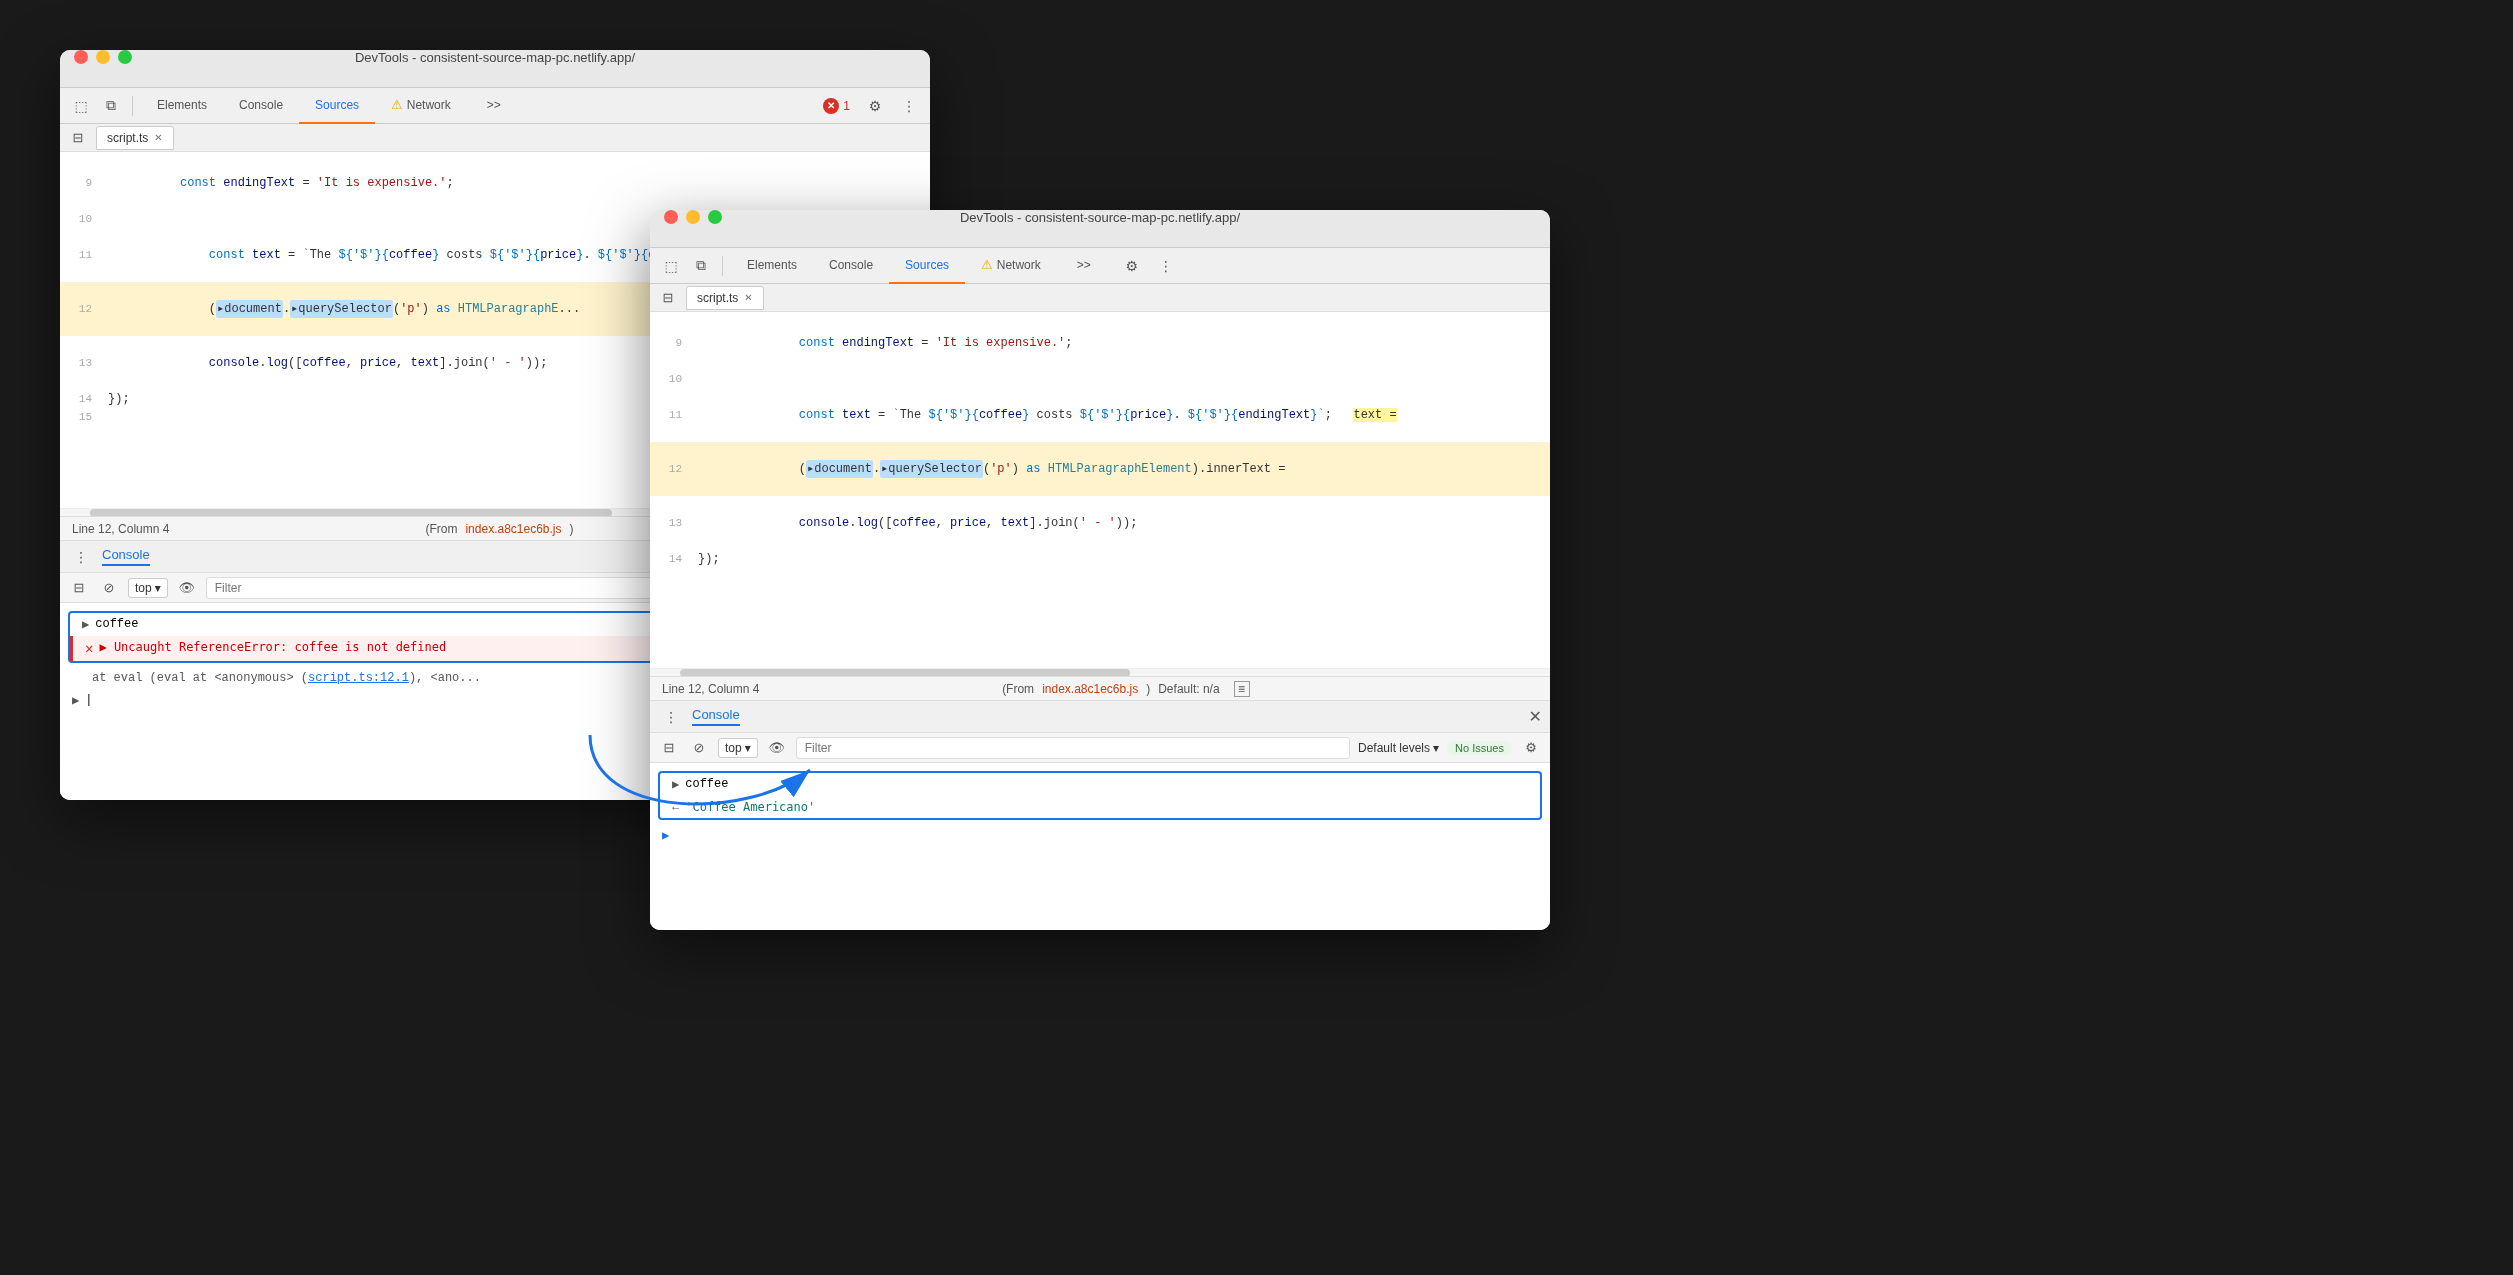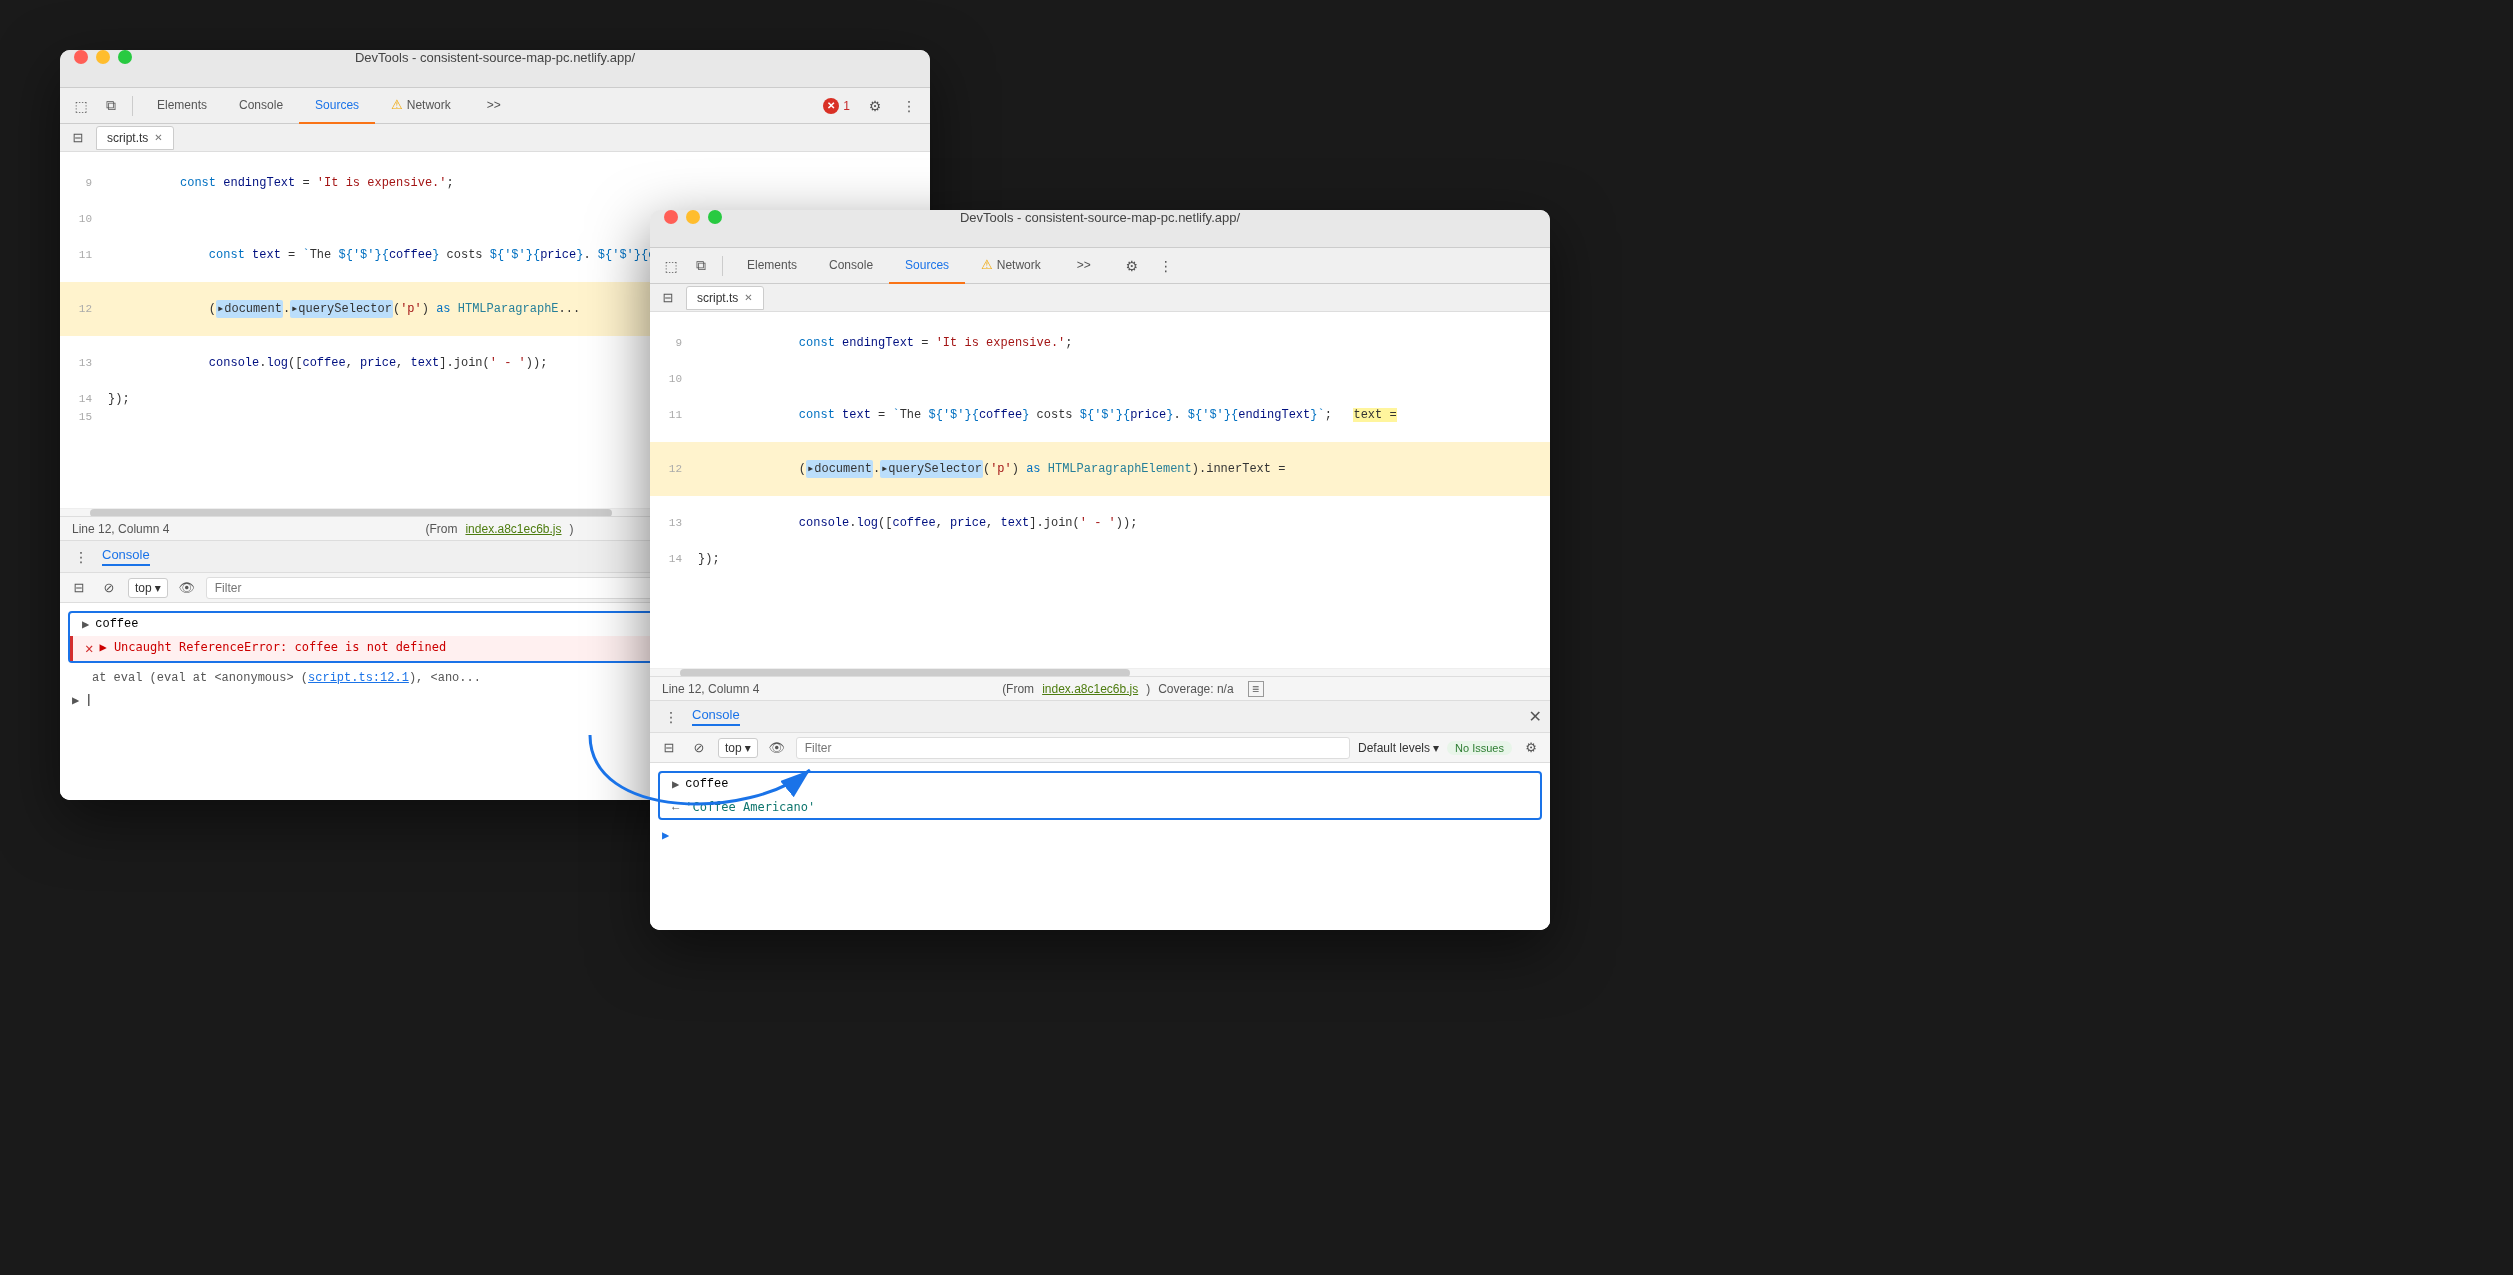--- a/index.html
+++ b/index.html
@@ -220,21 +220,21 @@
       background: #f5f5f5;
       border-top: 1px solid #ddd;
       display: flex;
       align-items: center;
       padding: 0 12px;
       font-size: 12px;
       color: #555;
       gap: 8px;
     }
 
-    .status-link { color: #4d7c0f; text-decoration: underline; cursor: pointer; }
+    .status-link { color: #c2410c; cursor: pointer; }
 
     
     .console-panel {
       border-top: 1px solid #ddd;
       background: #fff;
       flex-direction: column;
     }
 
     .console-header {
       height: 32px;
@@ -610,21 +610,21 @@
     <div class="scrollbar-area">
       <div class="scroll-thumb" style="width:50%;"></div>
     </div>
 
     <div class="status-bar">
       <span>Line 12, Column 4</span>
       <span>&nbsp;&nbsp;&nbsp;&nbsp;&nbsp;&nbsp;&nbsp;&nbsp;&nbsp;&nbsp;&nbsp;&nbsp;&nbsp;&nbsp;&nbsp;&nbsp;&nbsp;&nbsp;&nbsp;&nbsp;&nbsp;&nbsp;&nbsp;&nbsp;&nbsp;&nbsp;&nbsp;&nbsp;&nbsp;&nbsp;&nbsp;&nbsp;&nbsp;&nbsp;&nbsp;&nbsp;&nbsp;&nbsp;&nbsp;&nbsp;&nbsp;&nbsp;&nbsp;&nbsp;&nbsp;&nbsp;&nbsp;&nbsp;&nbsp;&nbsp;&nbsp;&nbsp;&nbsp;&nbsp;&nbsp;&nbsp;&nbsp;&nbsp;&nbsp;&nbsp;&nbsp;&nbsp;&nbsp;&nbsp;&nbsp;&nbsp;&nbsp;&nbsp;</span>
       <span>(From </span>
       <span class="status-link">index.a8c1ec6b.js</span>
       <span>) </span>
-      <span>Coverage: n/a</span>
+      <span>Default: n/a</span>
       <div class="coverage-icon" style="margin-left:6px;">≡</div>
     </div>
 
     <div class="console-panel" style="display:flex; flex-direction:column; height:230px; border-top:1px solid #ddd;">
       <div class="console-header">
         <div class="toolbar-icon">⋮</div>
         <span class="console-title">Console</span>
         <span class="console-close-btn">✕</span>
       </div>
 

